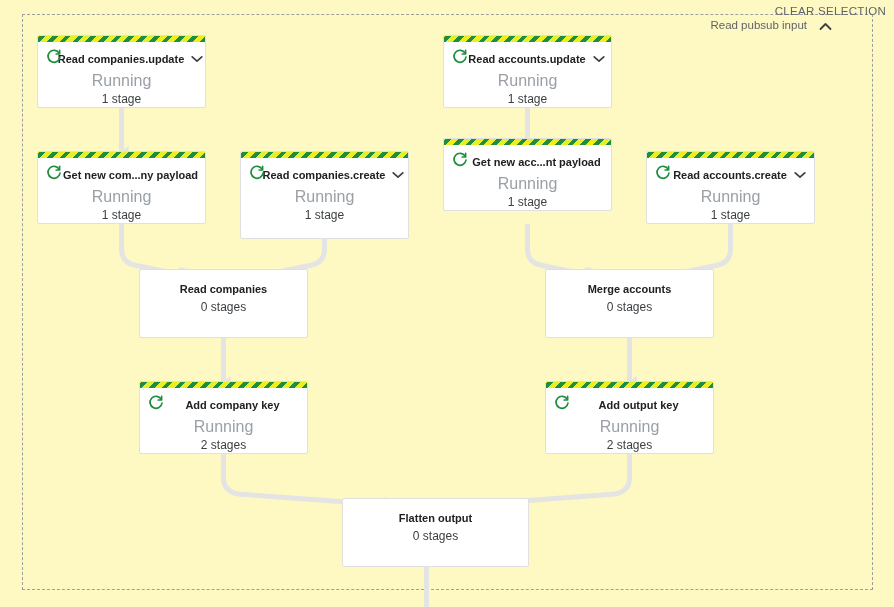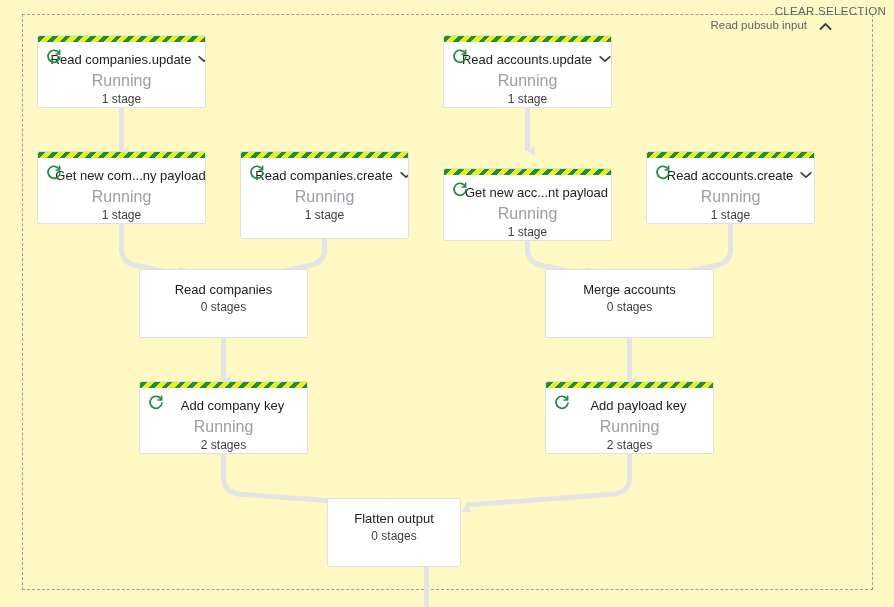--- a/index.html
+++ b/index.html
@@ -100,23 +100,23 @@
   }
   .node .titlerow {
     display: flex;
     align-items: center;
     justify-content: center;
     gap: 7px;
     padding: 0 8px;
     min-height: 18px;
   }
   .node .title {
-    font-size: 13px;
+    font-size: 11px;
     color: #202124;
-    font-weight: 400;
+    font-weight: 700;
     white-space: nowrap;
   }
   .node .status {
     font-size: 16px;
     color: #9aa0a6;
     margin-top: 4px;
   }
   .node .stages {
     font-size: 12px;
     color: #3c4043;
@@ -263,21 +263,21 @@
           <svg width="12" height="8" viewBox="0 0 12 8">
             <path d="M1.2 1.8 L6 6.2 L10.8 1.8" fill="none" stroke="#3c4043" stroke-width="1.7" stroke-linecap="round" stroke-linejoin="round"></path>
           </svg>
         </span>
       </div>
       <div class="status">Running</div>
       <div class="stages">1 stage</div>
     </div>
   </div>
 
-  <div class="node has-icon" style="left:443px;top:168px;width:169px;height:73px;">
+  <div class="node has-icon" style="left:443px;top:138px;width:169px;height:73px;">
     <div class="stripe"></div>
     <div class="body">
       <span class="runicon">
         <svg width="16" height="16" viewBox="0 0 16 16">
           <path d="M13.2 4.2 A6 6 0 1 0 14 8" fill="none" stroke="#1e8e3e" stroke-width="1.7" stroke-linecap="round"></path>
           <path d="M13.6 1.4 L13.6 5.0 L10.2 5.0" fill="none" stroke="#1e8e3e" stroke-width="1.7" stroke-linecap="round" stroke-linejoin="round"></path>
         </svg>
       </span>
       <div class="titlerow">
         <span class="title">Get new acc...nt payload</span>
@@ -347,28 +347,28 @@
   <div class="node has-icon" style="left:545px;top:381px;width:169px;height:73px;">
     <div class="stripe"></div>
     <div class="body">
       <span class="runicon">
         <svg width="16" height="16" viewBox="0 0 16 16">
           <path d="M13.2 4.2 A6 6 0 1 0 14 8" fill="none" stroke="#1e8e3e" stroke-width="1.7" stroke-linecap="round"></path>
           <path d="M13.6 1.4 L13.6 5.0 L10.2 5.0" fill="none" stroke="#1e8e3e" stroke-width="1.7" stroke-linecap="round" stroke-linejoin="round"></path>
         </svg>
       </span>
       <div class="titlerow">
-        <span class="title">Add payload key</span>
+        <span class="title">Add output key</span>
       </div>
       <div class="status">Running</div>
       <div class="stages">2 stages</div>
     </div>
   </div>
 
-  <div class="node plain" style="left:327px;top:498px;width:134px;height:69px;">
+  <div class="node plain" style="left:342px;top:498px;width:187px;height:69px;">
     <div class="body">
       <div class="titlerow">
         <span class="title">Flatten output</span>
       </div>
       <div class="stages">0 stages</div>
     </div>
   </div>
 
 </div>
 

